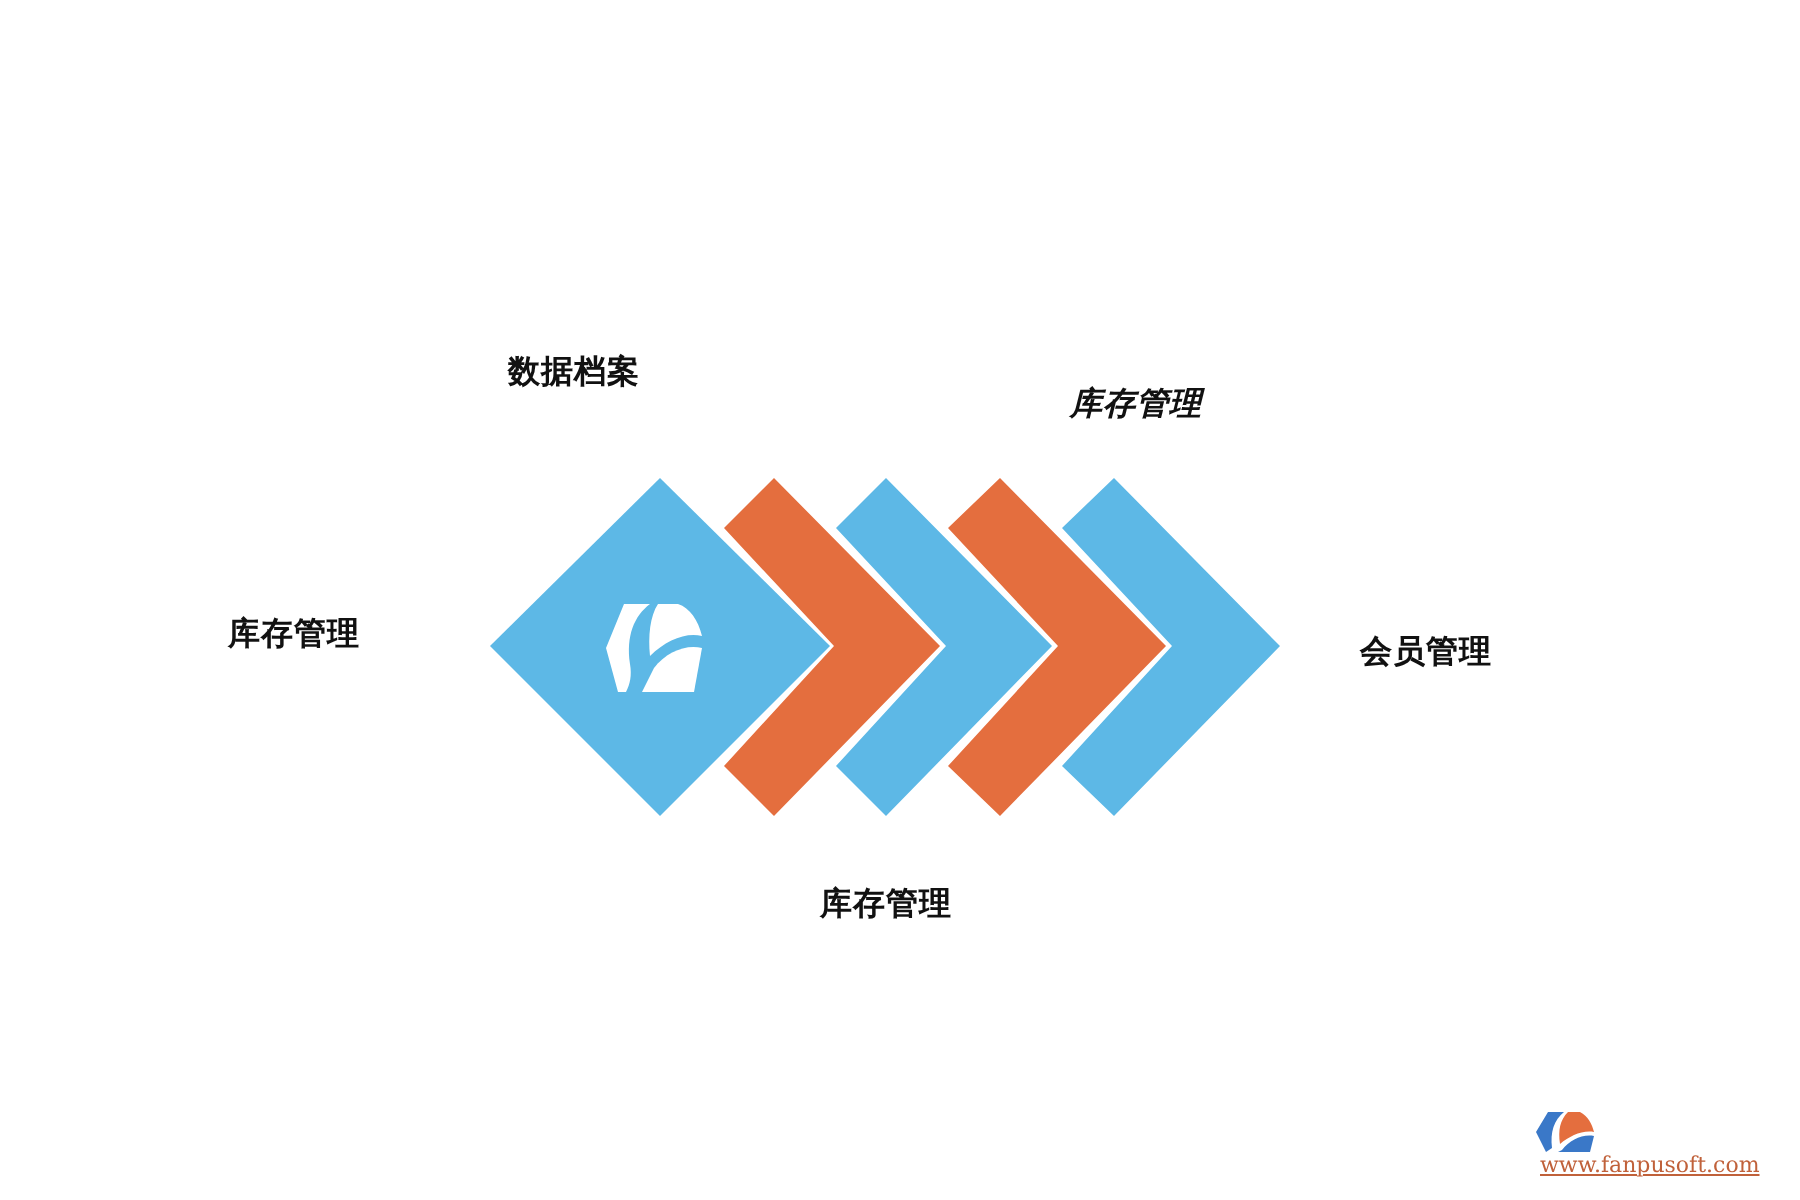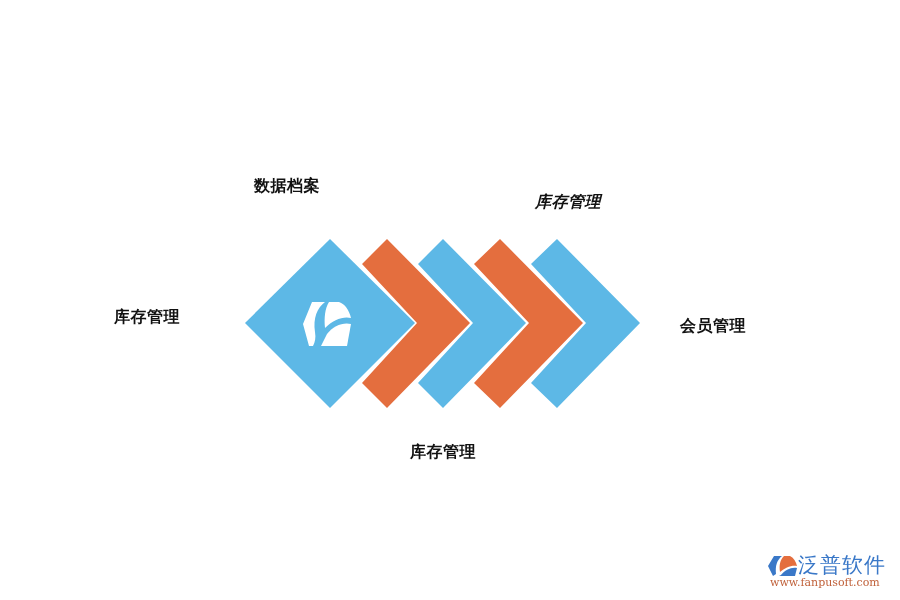--- a/index.html
+++ b/index.html
@@ -1,21 +1,21 @@
 <!DOCTYPE html>
 <html><head>
 <meta charset="utf-8">
 <style>
   html,body{margin:0;padding:0;background:#ffffff;}
   body{width:900px;height:600px;position:relative;overflow:hidden;font-family:"DejaVu Sans","Liberation Sans",sans-serif;}
   .label{position:absolute;font-size:16px;font-weight:bold;color:#111;white-space:nowrap;letter-spacing:0.5px;}
   svg.diagram{position:absolute;left:0;top:0;}
   .brand{position:absolute;left:766px;top:553px;width:130px;height:40px;}
   .brand-name{position:absolute;left:32px;top:-2px;font-size:21px;color:#3a78c8;letter-spacing:1px;white-space:nowrap;}
-  .brand-url{position:absolute;left:4px;top:23px;font-size:11px;color:#c0613a;font-family:"DejaVu Serif","Liberation Serif",serif;white-space:nowrap;}
+  .brand-url{position:absolute;left:4px;top:23px;font-size:11px;color:#c0613a;font-family:"DejaVu Serif","Liberation Serif",serif;white-space:nowrap;text-decoration:underline;}
 </style>
 </head>
 <body>
 
 <svg class="diagram" width="900" height="600" viewBox="0 0 900 600">
 
   <polygon fill="#5db8e6" points="557,239 640,323 557,408 531,383 586,323 531,264"></polygon>
   <polygon fill="#e46e3e" points="500,239 583,323 500,408 474,383 529,323 474,264"></polygon>
   <polygon fill="#5db8e6" points="443,239 526,323 443,408 418,383 473,323 418,264"></polygon>
   <polygon fill="#e46e3e" points="387,239 470,323 387,408 362,383 417,323 362,264"></polygon>
@@ -34,15 +34,14 @@
 <div class="label" style="left:114px;top:307px;">库存管理</div>
 <div class="label" style="left:680px;top:316px;">会员管理</div>
 <div class="label" style="left:410px;top:442px;">库存管理</div>
 
 <div class="brand">
   <svg width="30" height="24" viewBox="0 0 30 24" style="position:absolute;left:2px;top:1px;">
     <path fill="#3a78c8" d="M6,2 L14,2 C9,6 7,12 8,20 L5,22 L0,12 Z"></path>
     <path fill="#e46e3e" d="M16,2 L22,2 C26,4 28,8 29,12 C23,11 17,14 12,18 C11,11 12,6 16,2 Z"></path>
     <path fill="#3a78c8" d="M13,21 C17,16 23,13 29,14 L27,22 L11,22 Z"></path>
   </svg>
-  <div class="brand-name">泛普软件</div>
   <div class="brand-url">www.fanpusoft.com</div>
 </div>
 
 </body></html>

